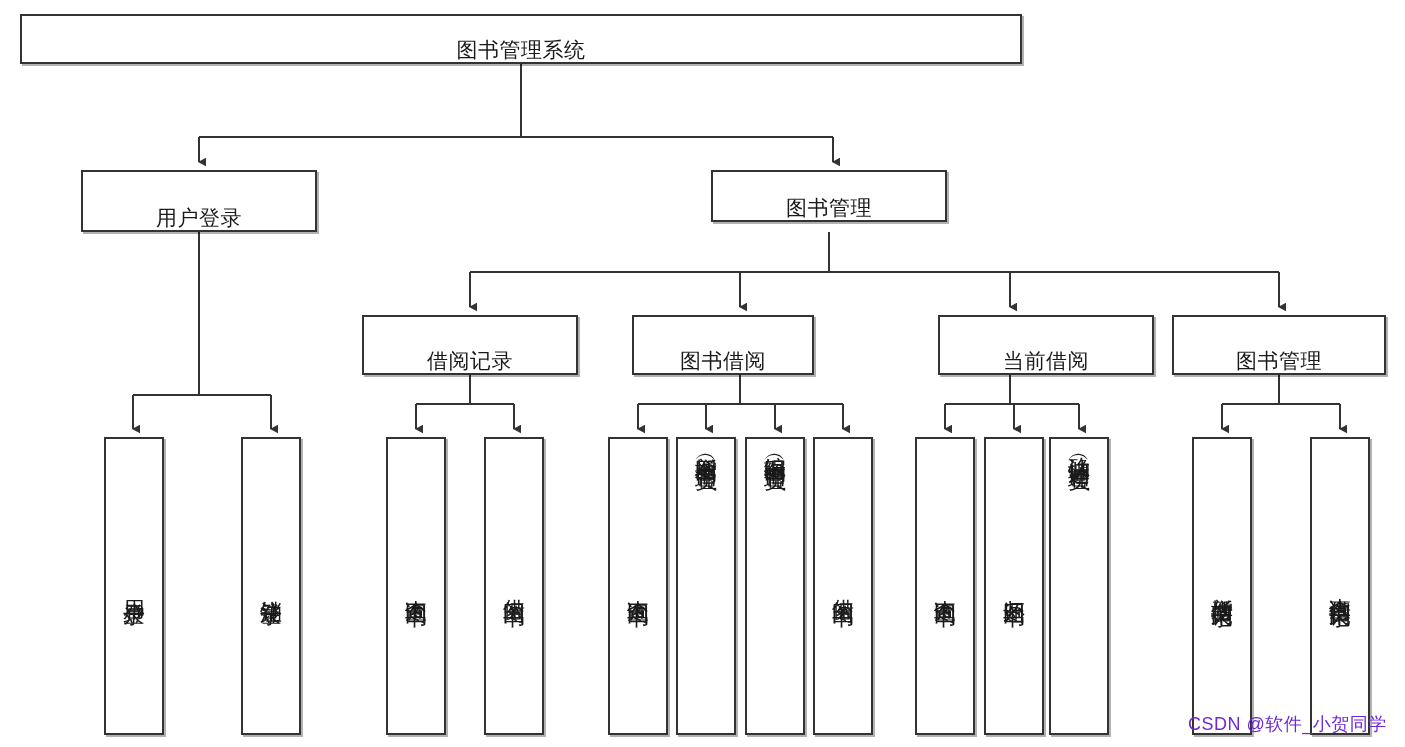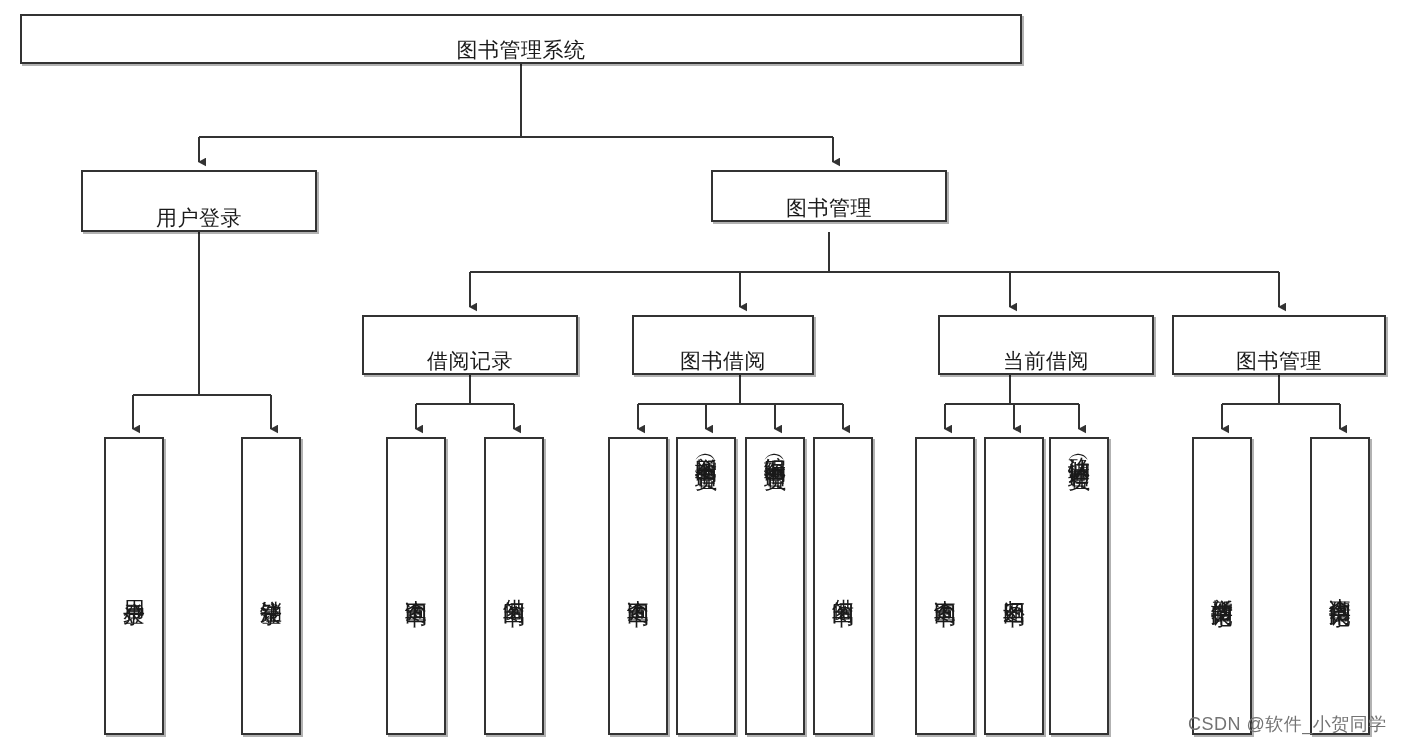--- a/index.html
+++ b/index.html
@@ -60,21 +60,21 @@
     line-height: 1;
   }
   .node.vert.centered {
     align-items: center;
   }
   .watermark {
     position: absolute;
     left: 1188px;
     top: 712px;
     font-size: 18px;
-    color: #737373;
+    color: #6d28d9;
     letter-spacing: 0.5px;
     z-index: 3;
     white-space: nowrap;
   }
 </style>
 </head>
 <body>
 
 <div id="canvas">
 

